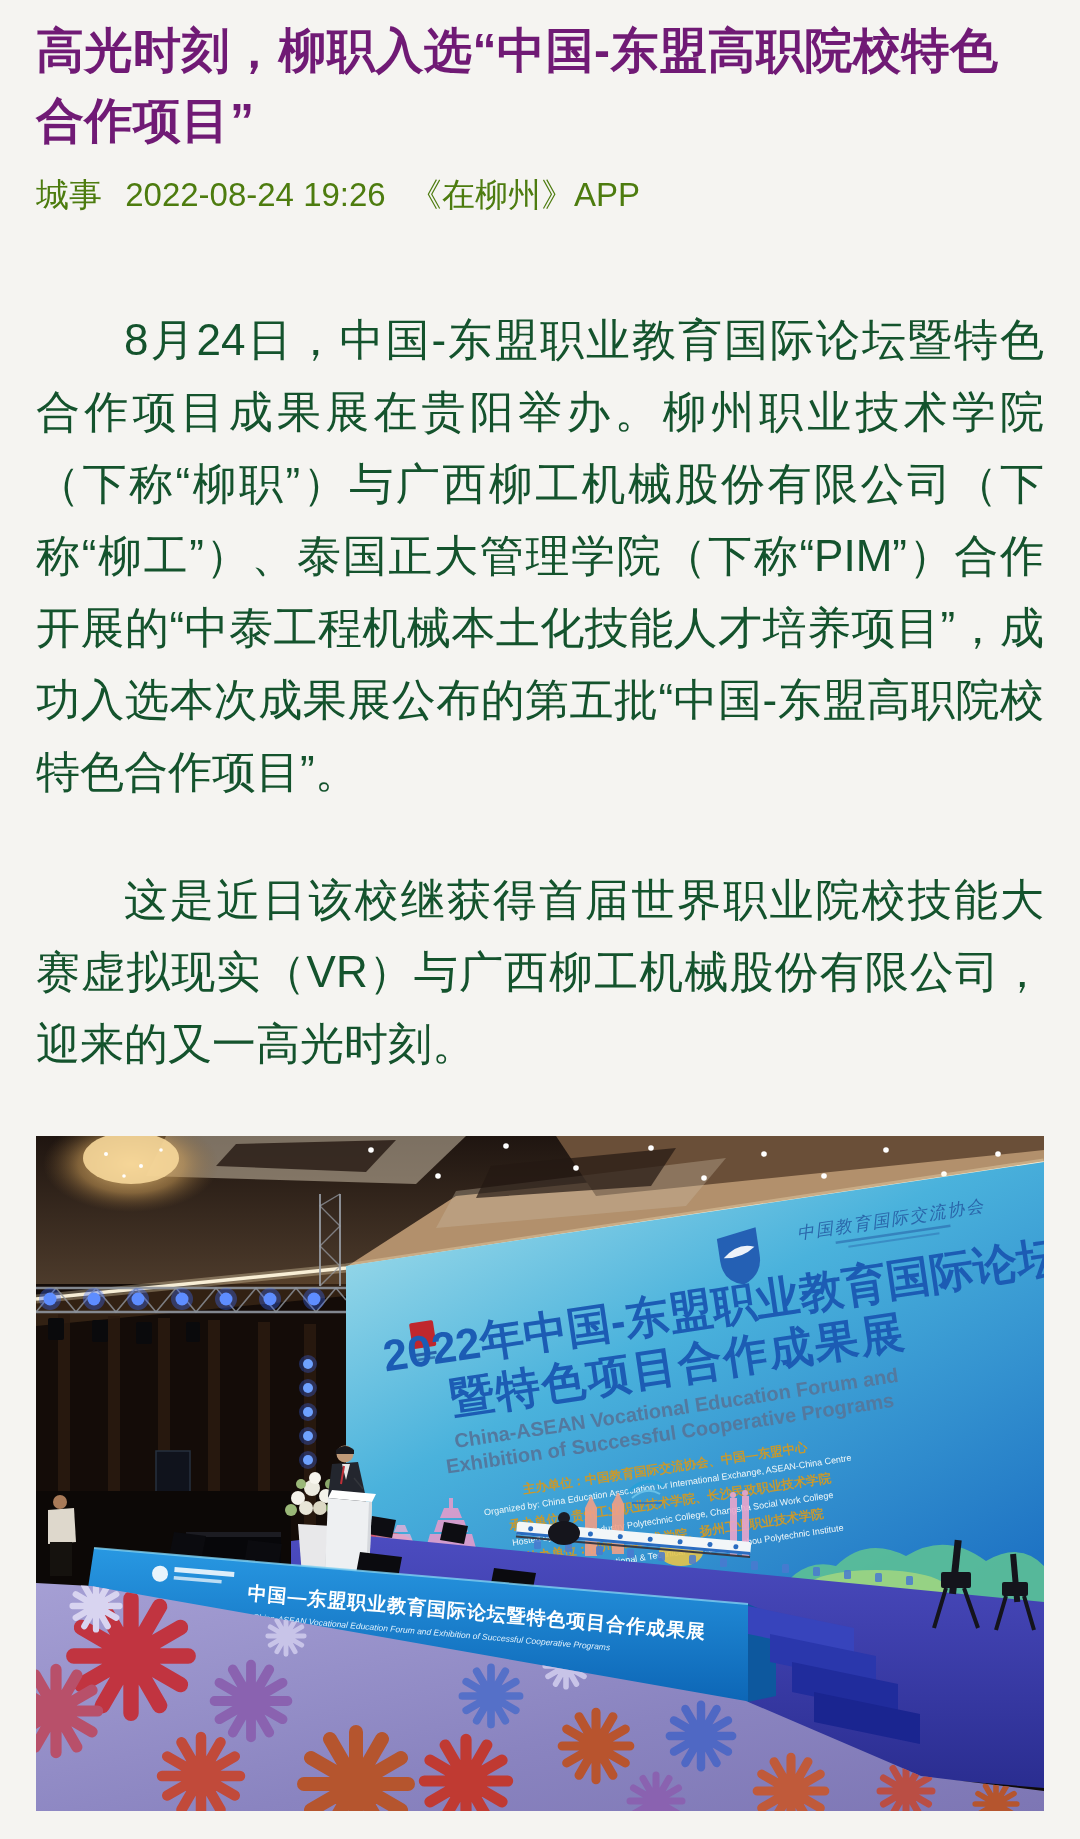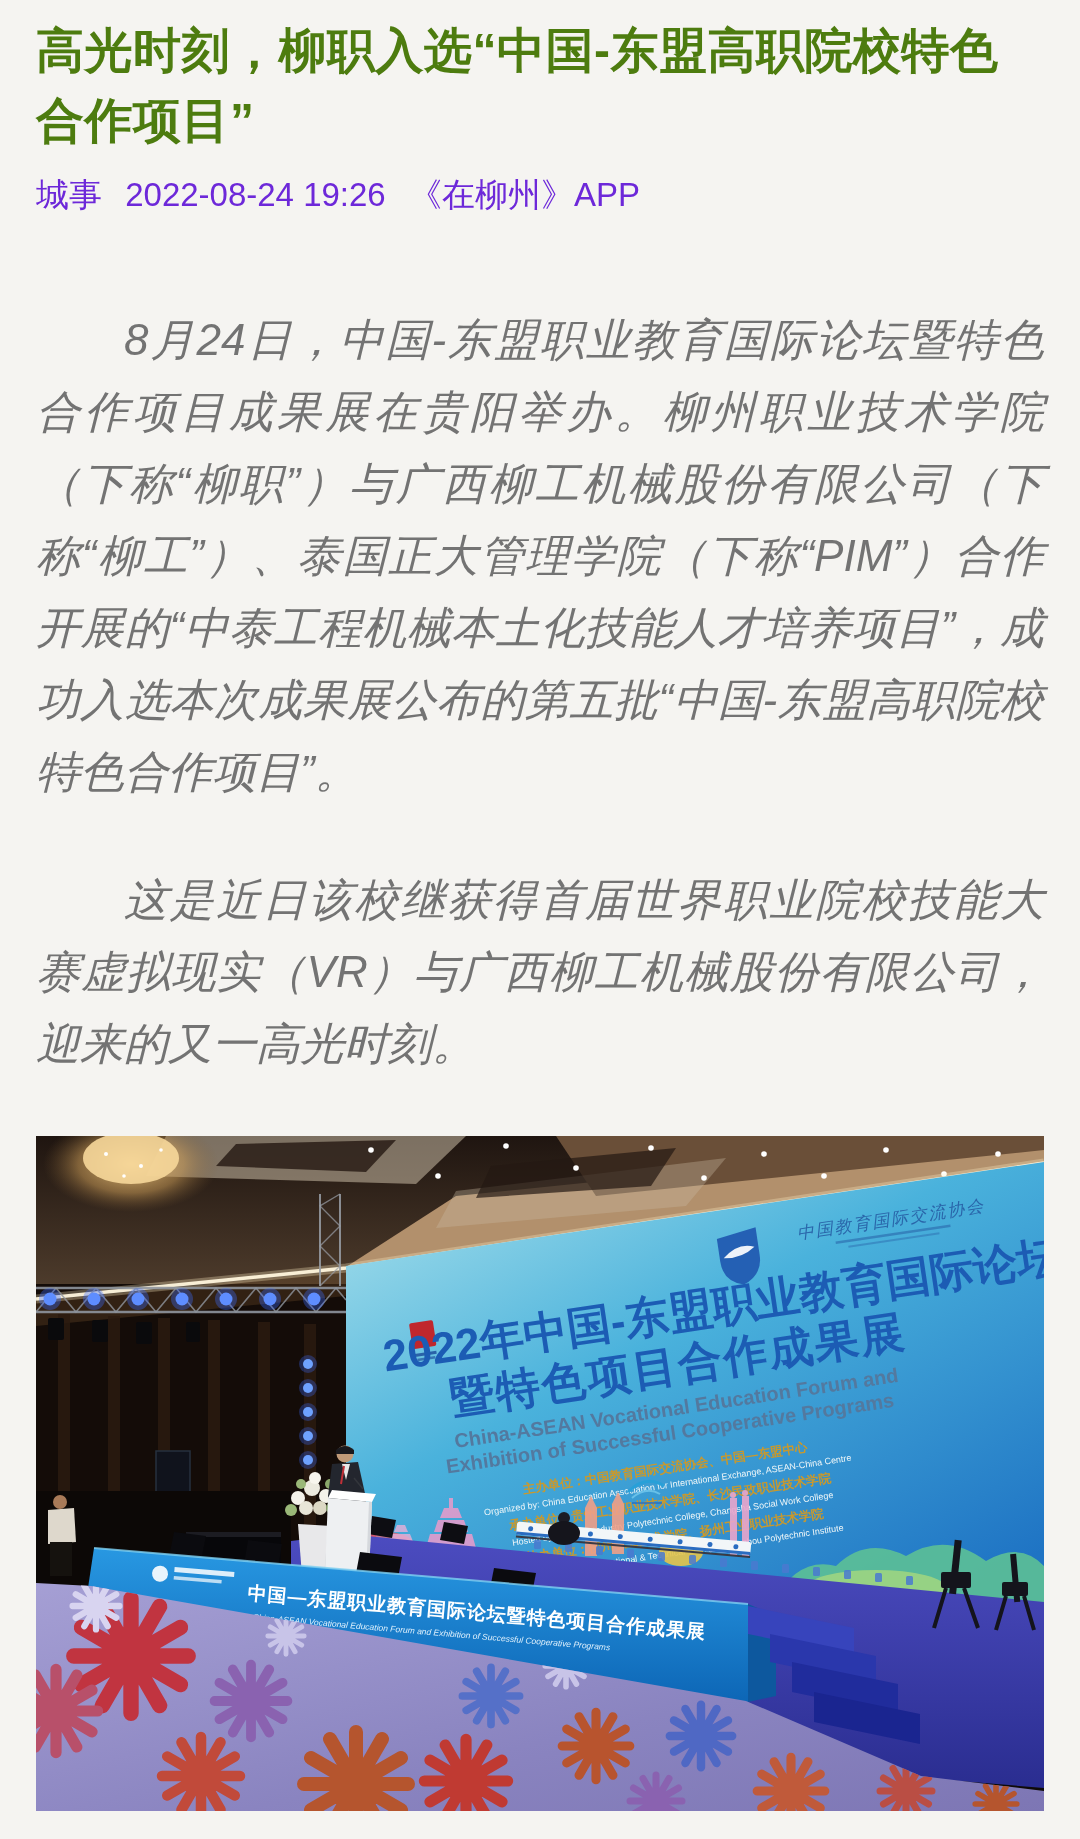--- a/index.html
+++ b/index.html
@@ -5,31 +5,31 @@
   html,body{margin:0;padding:0;}
   body{
     width:1080px;height:1839px;overflow:hidden;
     background:#f5f4f1;
     font-family:"Liberation Sans","DejaVu Sans",sans-serif;
   }
   .page{padding:0 36px;}
   .title{
     margin:16px 0 0 0;
     font-size:48px;line-height:70px;font-weight:700;
-    color:#4d7c0f;letter-spacing:0.5px;
+    color:#701a75;letter-spacing:0.5px;
   }
   .meta{
-    margin-top:16px;font-size:33px;line-height:46px;color:#6d28d9;
+    margin-top:16px;font-size:33px;line-height:46px;color:#4d7c0f;
   }
   .meta span{margin-right:14px;}
   .article-body{margin-top:86px;}
   .article-body p{
     margin:0 0 56px 0;
-    font-size:44px;line-height:72px;color:#737373;
-    text-indent:2em;text-align:justify;font-style:italic;
+    font-size:44px;line-height:72px;color:#14532d;
+    text-indent:2em;text-align:justify;
   }
   .photo{
     margin-top:0;width:1008px;height:675px;
     position:relative;overflow:hidden;background:#0e0a08;
   }
   .photo svg{display:block;width:100%;height:100%;}
   svg text{font-family:"Liberation Sans","DejaVu Sans",sans-serif;}
 </style>
 </head>
 <body>

